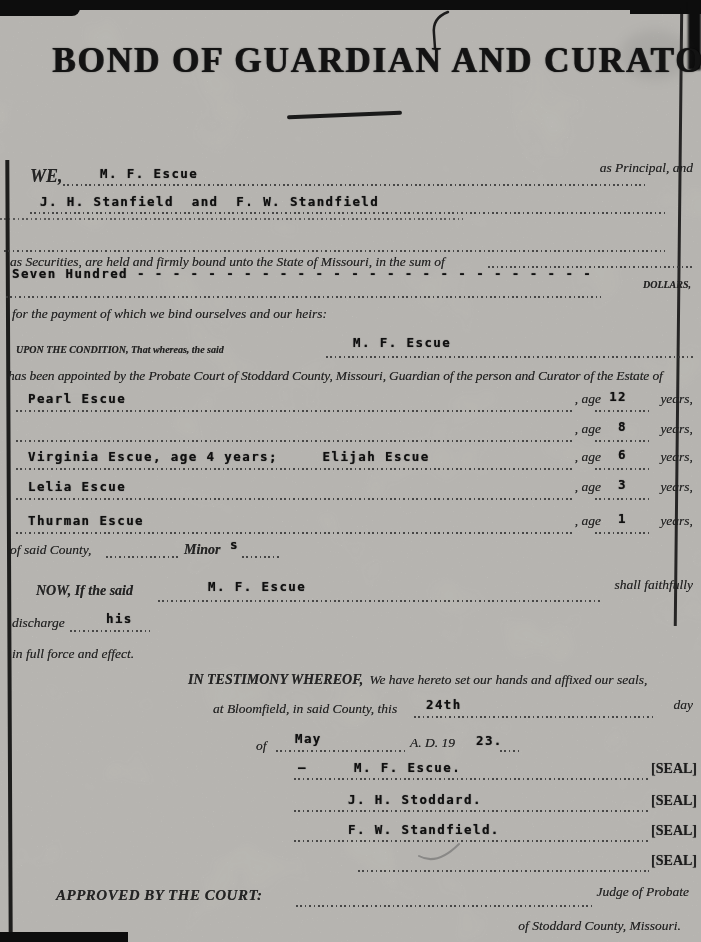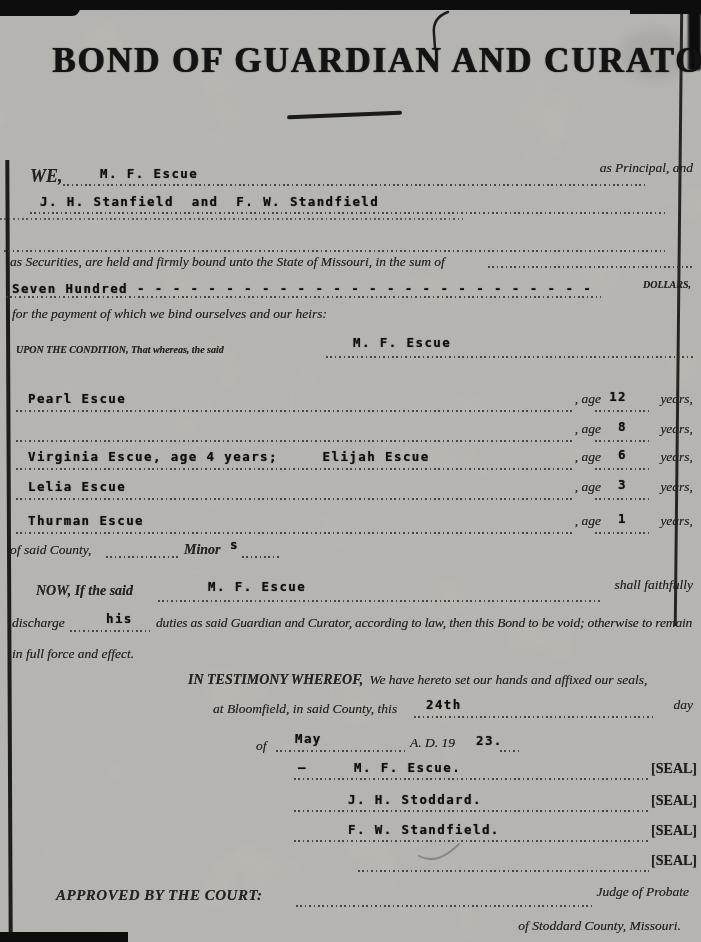--- a/index.html
+++ b/index.html
@@ -119,35 +119,38 @@
   <div class="row" style="top:238px;height:14px">
     <div class="dotline" style="left:-4px;right:28px;bottom:0"></div>
   </div>
 
   <div class="row" style="top:248px;height:24px">
     <span class="printed" style="left:2px;bottom:2px">as Securities, are held and firmly bound unto the State of Missouri, in the sum of</span>
     <div class="dotline" style="left:480px;right:0;bottom:4px"></div>
   </div>
 
   <div class="row" style="top:274px;height:24px">
-    <span class="typed" style="left:4px;bottom:2px">Seven Hundred - - - - - - - - - - - - - - - - - - - - - - - - - -</span>
+    <span class="typed" style="left:4px;bottom:17px">Seven Hundred - - - - - - - - - - - - - - - - - - - - - - - - - -</span>
     <div class="dotline" style="left:-2px;right:92px;bottom:0"></div>
     <span class="printed bold" style="right:2px;bottom:8px;font-size:10px">DOLLARS,</span>
   </div>
 
   <div class="row" style="top:300px;height:24px">
     <span class="printed" style="left:4px;bottom:2px">for the payment of which we bind ourselves and our heirs:</span>
   </div>
 
   <div class="row" style="top:332px;height:26px">
     <span class="printed bold" style="left:8px;bottom:3px;font-size:10px">UPON THE CONDITION, That whereas, the said</span>
     <span class="typed" style="left:345px;bottom:8px">M. F. Escue</span>
     <div class="dotline" style="left:318px;right:0;bottom:0"></div>
   </div>
 
+  <div class="row" style="top:362px;height:24px">
+    <span class="printed" style="left:0;bottom:2px;letter-spacing:-0.15px">has been appointed by the Probate Court of Stoddard County, Missouri, Guardian of the person and Curator of the Estate of</span>
+  </div>
 
   <div class="row" style="top:386px;height:26px">
     <span class="typed" style="left:20px;bottom:6px">Pearl Escue</span>
     <div class="dotline" style="left:8px;right:118px;bottom:0"></div>
     <span class="printed" style="right:92px;bottom:5px">, age</span>
     <span class="typed" style="right:66px;bottom:8px">12</span>
     <div class="dotline" style="right:44px;width:54px;bottom:0"></div>
     <span class="printed" style="right:0;bottom:5px">years,</span>
   </div>
 
@@ -198,21 +201,20 @@
     <span class="printed bold" style="left:28px;bottom:3px;font-size:14px">NOW, If the said</span>
     <span class="typed" style="left:200px;bottom:8px">M. F. Escue</span>
     <div class="dotline" style="left:150px;right:92px;bottom:0"></div>
     <span class="printed" style="right:0;bottom:9px">shall faithfully</span>
   </div>
 
   <div class="row" style="top:608px;height:26px">
     <span class="printed" style="left:4px;bottom:3px">discharge</span>
     <span class="typed" style="left:98px;bottom:8px">his</span>
     <div class="dotline" style="left:62px;width:80px;bottom:2px"></div>
-    <span class="printed" style="left:148px;bottom:3px;letter-spacing:-0.15px">duties as said Guardian and Curator, according to law, then this Bond to be void; otherwise to remain</span>
   </div>
 
   <div class="row" style="top:640px;height:24px">
     <span class="printed" style="left:4px;bottom:2px">in full force and effect.</span>
   </div>
 
   <div class="row" style="top:666px;height:24px">
     <span class="printed" style="left:358px;bottom:2px"> We have hereto set our hands and affixed our seals,</span>
     <span class="printed bold" style="left:180px;bottom:2px;font-size:14px">IN TESTIMONY WHEREOF,</span>
   </div>

